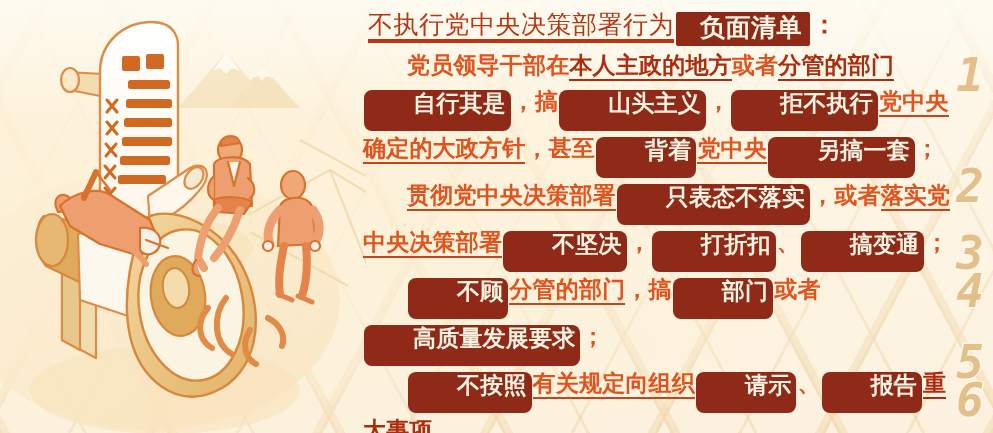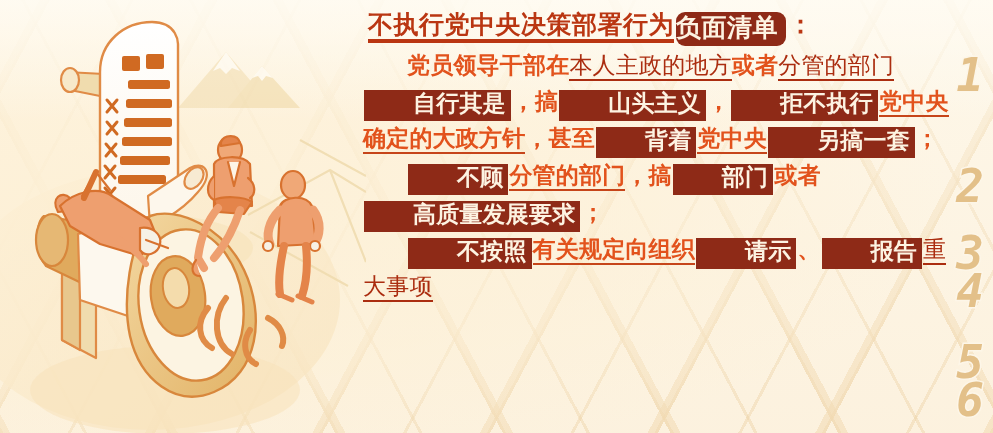--- a/index.html
+++ b/index.html
@@ -67,30 +67,30 @@
   .n4{top:268px;}
   .n5{top:339px;}
   .n6{top:377px;}
 
   
   .heading{
     position:absolute;left:5px;top:6px;width:600px;
     font-size:25px;line-height:38px;white-space:nowrap;
   }
   .h-title{
-    color:#ba3612;font-weight:700;
+    color:#ba3612;font-weight:400;
     border-bottom:4px solid #ba3612;
     padding-bottom:1px;
     letter-spacing:.5px;
   }
   .pill-lg{
     display:inline-block;
     background:#8e2a17;color:#fdf3e2;
-    border-radius:9px;
-    padding:1px 8px 3px 0;
+    border-radius:2px;
+    padding:1px 8px 3px 24px;
     margin:0 2px;
     font-weight:700;
     letter-spacing:.5px;
     line-height:30px;
     vertical-align:-3px;
   }
   .colon-h{color:#ba3612;font-weight:700;}
 
   
   .body{
@@ -99,27 +99,27 @@
     color:#e2521c;
     letter-spacing:.2px;
   }
   .para{margin:0;padding:0;text-indent:44px;}
 
   
   .t{color:#e2521c;font-weight:700;}
   
   .tu{color:#e2521c;font-weight:700;border-bottom:2.5px solid #c6451a;padding-bottom:1px;}
   
-  .td{color:#ab2d10;font-weight:400;border-bottom:2.5px solid #ab2d10;padding-bottom:1px;}
+  .td{color:#ab2d10;font-weight:700;border-bottom:2.5px solid #ab2d10;padding-bottom:1px;}
   
   .pill{
     display:inline-block;
     background:#8e2a17;color:#fdf3e2;
-    border-radius:0;
-    padding:0 5px 4px 5px;
+    border-radius:8px;
+    padding:0 5px 14px 5px;
     margin:0 1px;
     font-weight:700;
     line-height:27px;
     vertical-align:-2px;
     white-space:nowrap;
   }
   .pun{color:#e2521c;font-weight:700;}
 </style>
 </head>
 <body>
@@ -274,18 +274,19 @@
       <span class="num n5">5</span>
       <span class="num n6">6</span>
     </div>
 
     <div class="heading">
       <span class="h-title">不执行党中央决策部署行为</span><span class="pill-lg">负面清单</span><span class="colon-h">：</span>
     </div>
 
     <div class="body" id="body-list">
         <p class="para"><span class="t">党员领导干部在</span><span class="td">本人主政的地方</span><span class="t">或者</span><span class="td">分管的部门</span><span class="pill">自行其是</span><span class="pun">，</span><span class="t">搞</span><span class="pill">山头主义</span><span class="pun">，</span><span class="pill">拒不执行</span><span class="tu">党中央确定的大政方针</span><span class="t">，甚至</span><span class="pill">背着</span><span class="tu">党中央</span><span class="pill">另搞一套</span><span class="pun">；</span></p>
+        <p class="para"><span class="tu">贯彻党中央决策部署</span><span class="pill">只表态不落实</span><span class="t">，或者</span><span class="tu">落实党中央决策部署</span><span class="pill">不坚决</span><span class="pun">，</span><span class="pill">打折扣</span><span class="pun">、</span><span class="pill">搞变通</span><span class="pun">；</span></p>
         <p class="para"><span class="pill">不顾</span><span class="tu">分管的部门</span><span class="t">，搞</span><span class="pill">部门</span><span class="t">或者</span><span class="pill">高质量发展要求</span><span class="pun">；</span></p>
         <p class="para"><span class="pill">不按照</span><span class="tu">有关规定</span><span class="tu">向组织</span><span class="pill">请示</span><span class="pun">、</span><span class="pill">报告</span><span class="td">重大事项</span></p>
       </div>
 
   </div>
 </div>
 
 </body></html>

